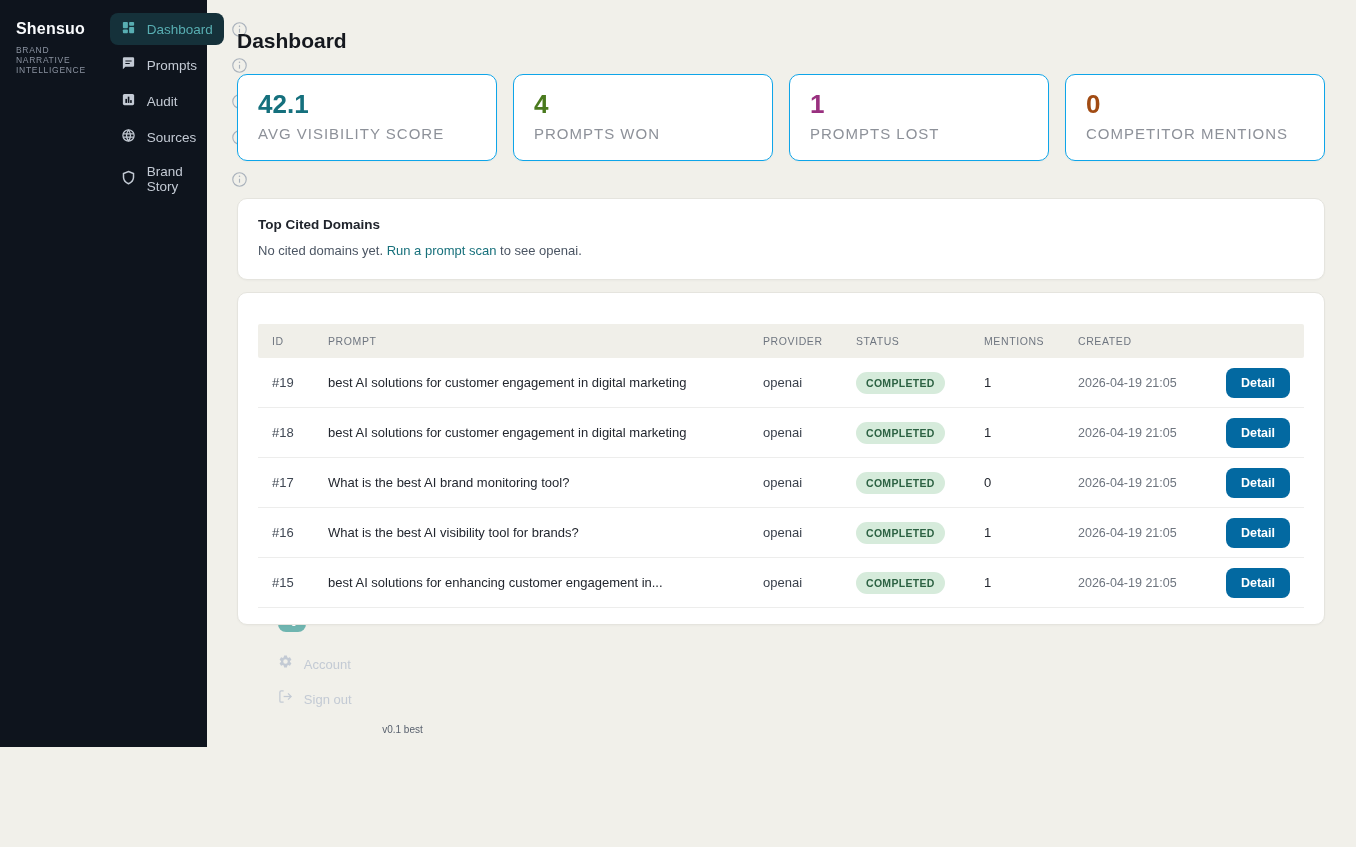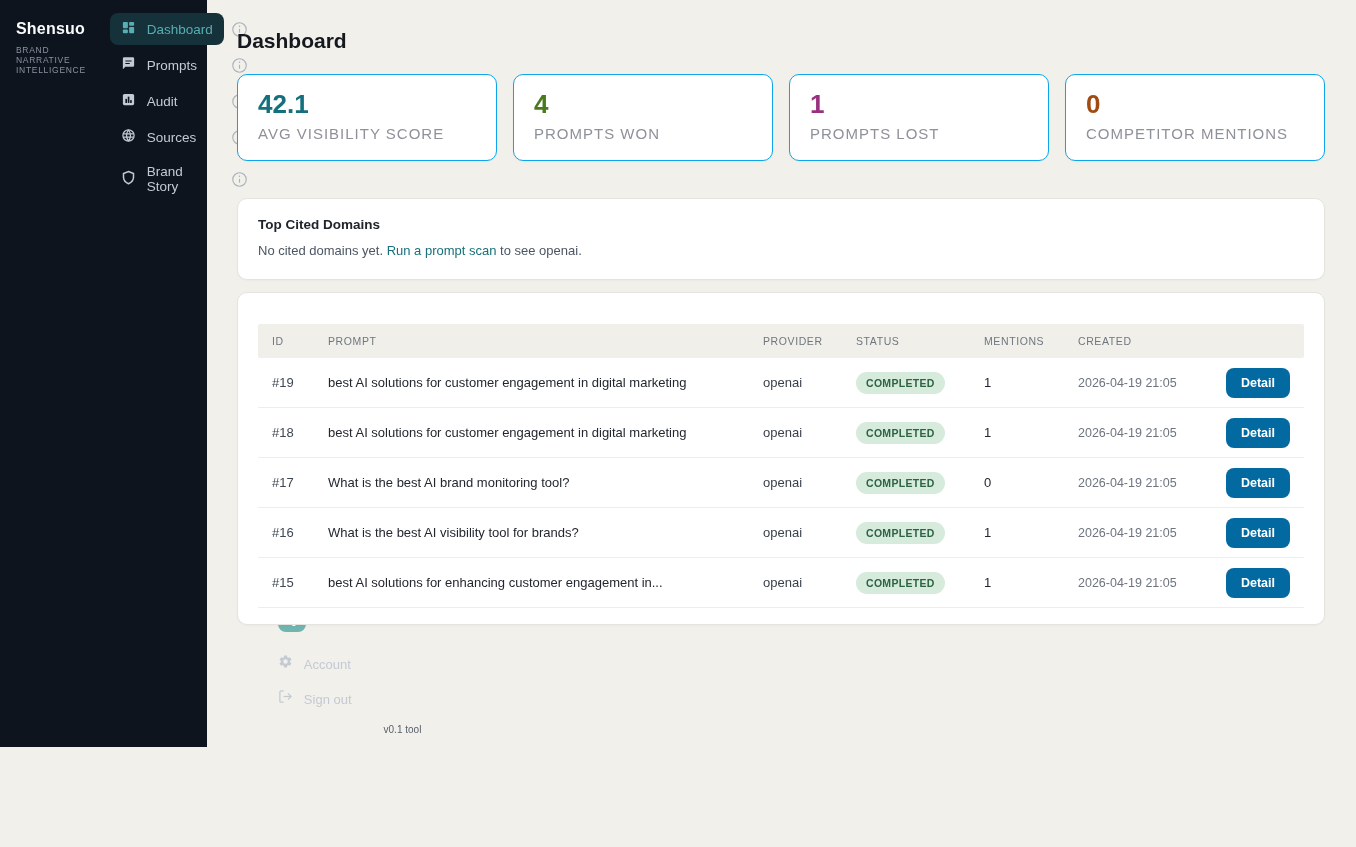--- a/index.html
+++ b/index.html
@@ -243,21 +243,21 @@
     <button class="bottom-link">
       <span>
         <svg viewBox="0 0 24 24" fill="none" stroke="currentColor" stroke-width="2">
             <path d="M9 21H5a2 2 0 0 1-2-2V5a2 2 0 0 1 2-2h4"></path>
             <polyline points="16 17 21 12 16 7"></polyline>
             <line x1="21" y1="12" x2="9" y2="12"></line>
           </svg>
       </span>
       <span>Sign out</span>
     </button>
-    <div class="version">v0.1 tool</div>
+    <div class="version">v0.1 best</div>
   </div>
 </aside>
 
 <main class="main">
   <h1 class="page-title">Dashboard</h1>
 
   <section class="stats-grid">
     <div class="stat-card">
       <div class="stat-value" style="color: rgb(21, 112, 125);">42.1</div>
       <div class="stat-label">AVG VISIBILITY SCORE</div>

